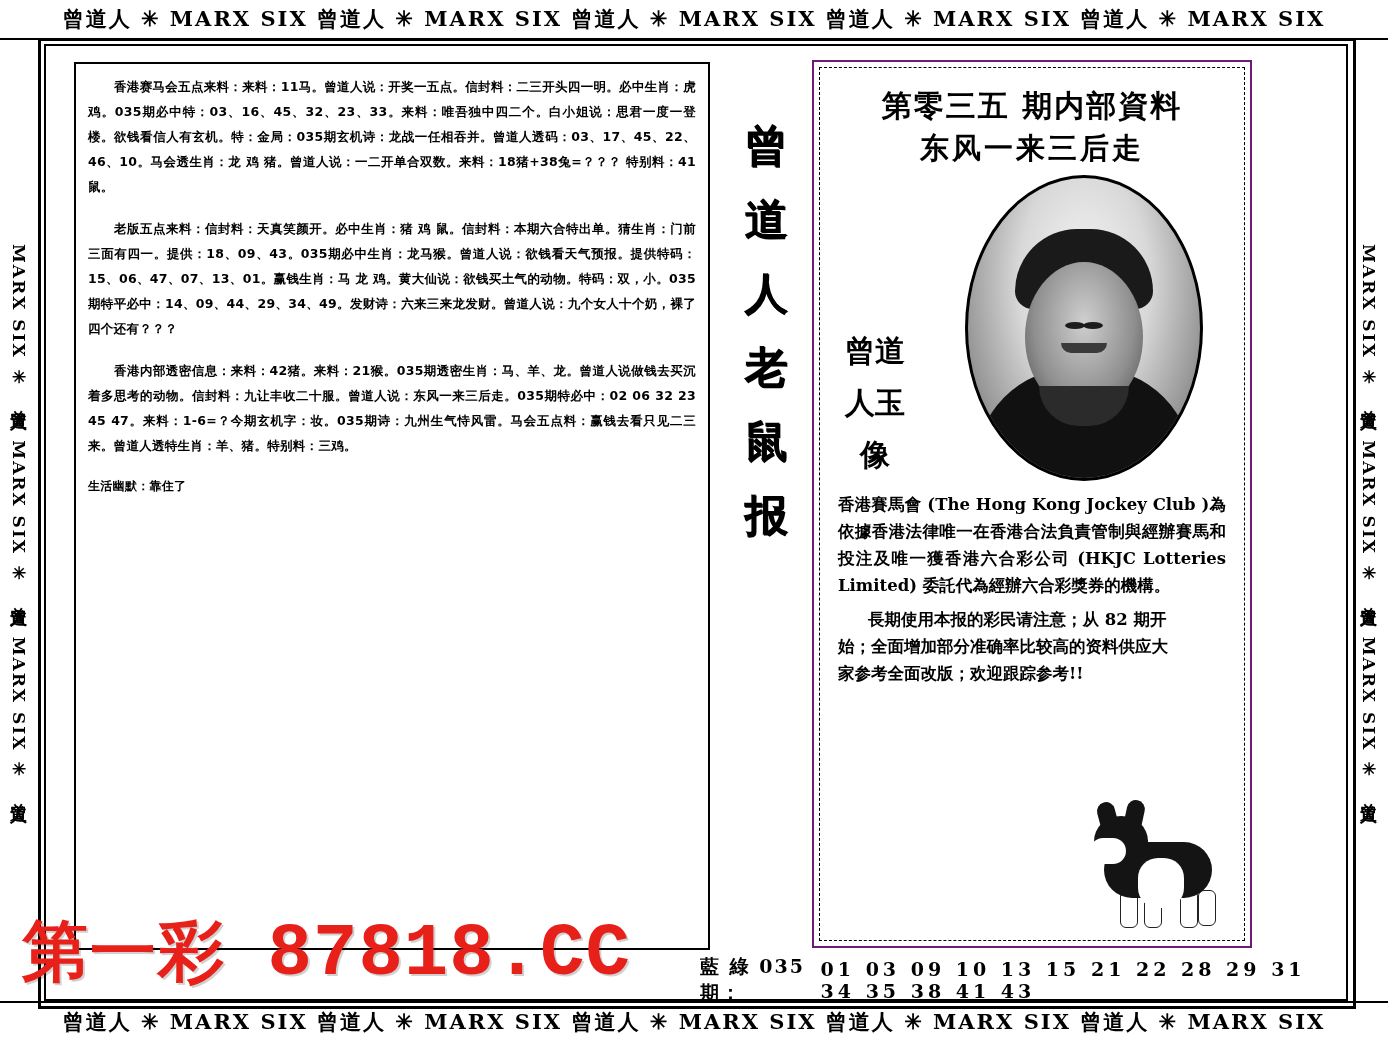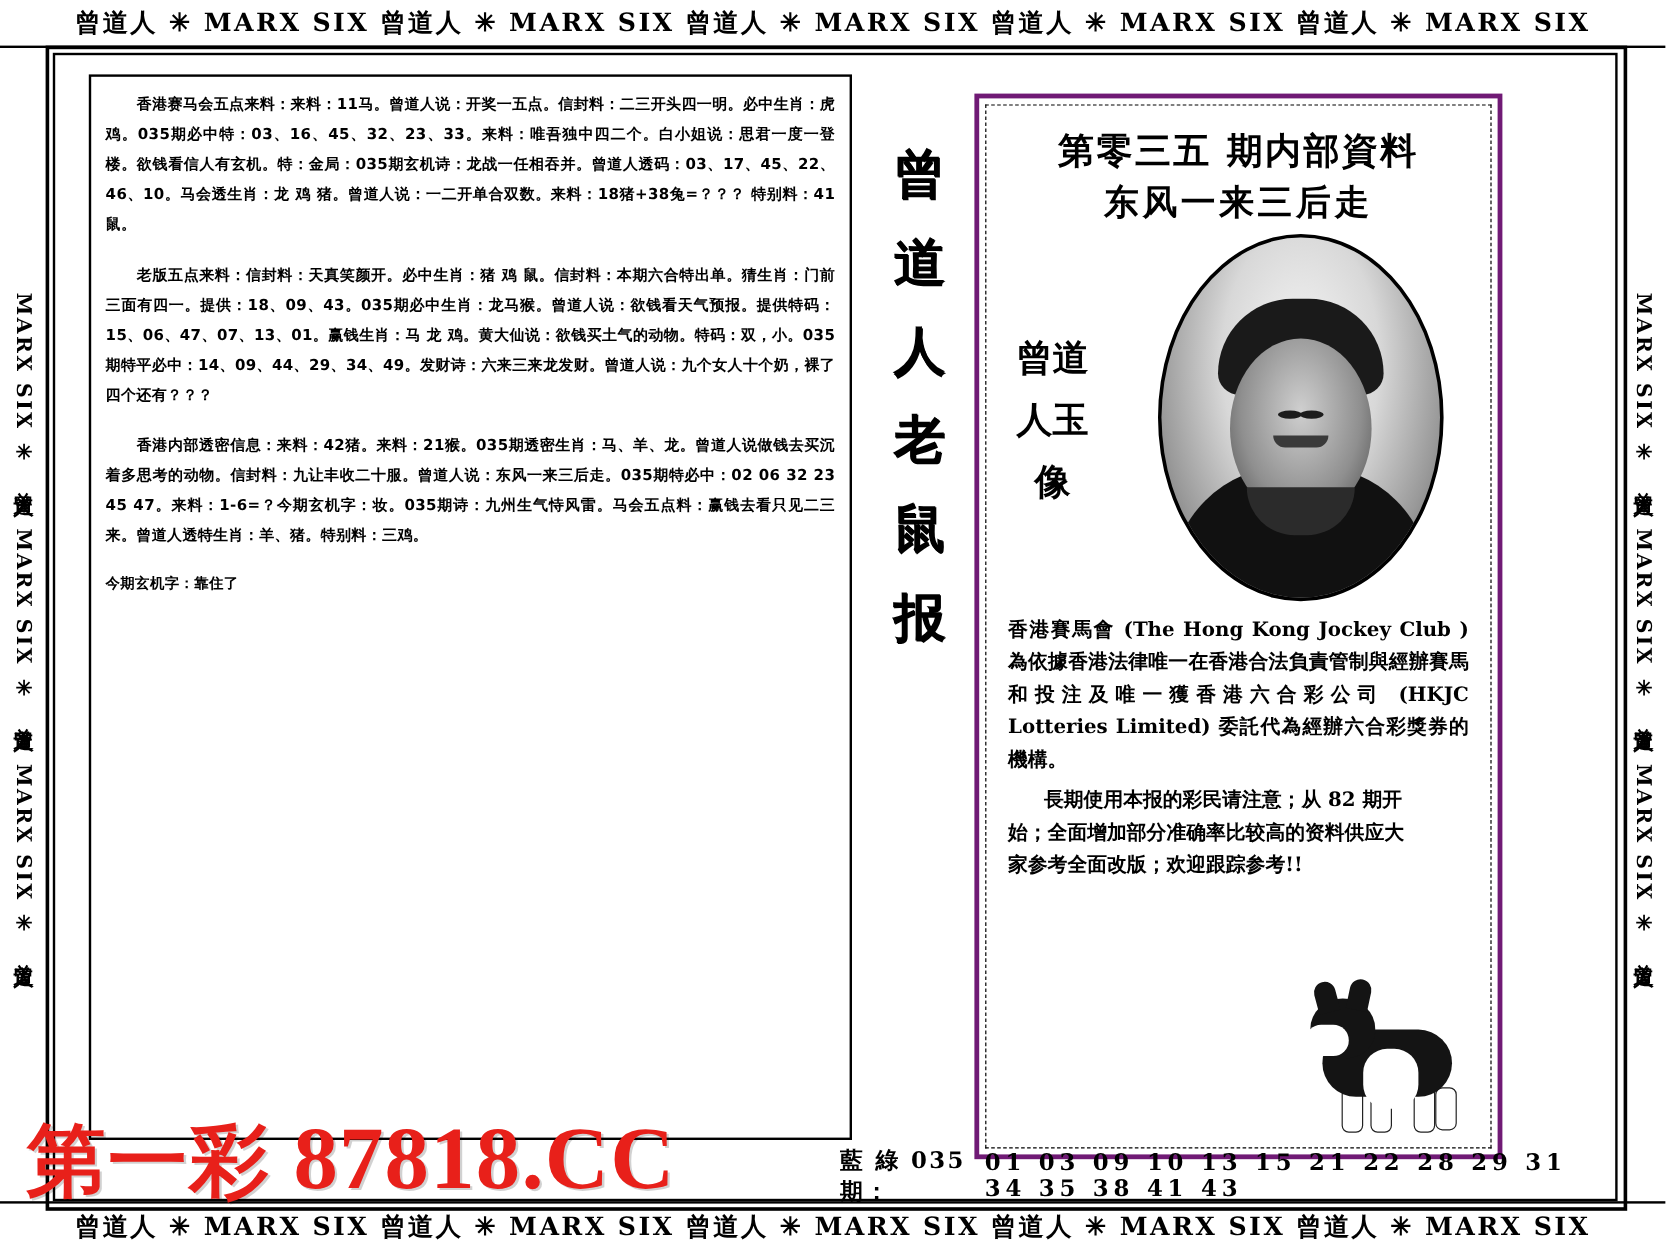--- a/index.html
+++ b/index.html
@@ -86,22 +86,22 @@
     font-weight:bold;
   }
   .vtitle span{
     font-size:43px;line-height:74px;color:#000;
     display:block;
     text-shadow:1px 1px 0 #000;
   }
 
   
   .right-col{
-    width:440px;height:888px;margin-top:22px;
-    border:4px solid #701a75;
+    width:440px;height:888px;margin-top:4px;
+    border:2px solid #701a75;
     box-sizing:border-box;
     position:relative;
     padding:8px;
   }
   .right-inner{
     position:absolute;inset:5px;
     border:1px dashed #000;
   }
   .rc-pad{position:relative;padding:14px 16px;height:100%;box-sizing:border-box;}
 
@@ -111,21 +111,21 @@
     font-weight:bold;font-size:30px;letter-spacing:2px;color:#000;
     margin:2px 0 2px 0;
   }
   .headline2{
     text-align:center;
     font-family:"DejaVu Serif","Liberation Serif",serif;
     font-weight:bold;font-size:29px;letter-spacing:3px;color:#000;
     margin:0 0 6px 0;
   }
 
-  .portrait-row{display:flex;align-items:center;gap:30px;}
+  .portrait-row{display:flex;align-items:flex-end;gap:30px;}
   .portrait-caption{
     width:74px;
     font-family:"DejaVu Serif","Liberation Serif",serif;
     font-weight:bold;font-size:30px;line-height:52px;
     text-align:center;color:#000;margin-top:6px;
   }
   .portrait-wrap{
     flex:1;display:flex;justify-content:center;
   }
   .portrait{
@@ -197,22 +197,22 @@
     position:absolute;left:52px;bottom:44px;width:1284px;height:34px;
     display:flex;align-items:center;
     font-family:"DejaVu Serif","Liberation Serif",serif;
     font-weight:bold;font-size:19px;color:#000;
   }
   .bottom-strip .label{margin-left:648px;letter-spacing:2px;}
   .bottom-strip .nums{margin-left:14px;letter-spacing:4px;}
 
   
   .watermark{
-    position:absolute;left:22px;bottom:28px;
-    font-family:Liberation Serif, serif;
+    position:absolute;left:22px;bottom:44px;
+    font-family:Liberation Mono, monospace;
     font-weight:bold;
     color:#e8201a;
     font-size:66px;
     letter-spacing:2px;
     white-space:nowrap;
     text-shadow:2px 2px 0 rgba(0,0,0,.18);
     text-align:right;
   }
   .watermark .num{font-size:74px;letter-spacing:1px;}
 </style>
@@ -231,21 +231,21 @@
 
   <div class="frame-outer"></div>
   <div class="frame-inner"></div>
 
   <div class="content">
 
     <div class="left-col">
       <p class="para">香港赛马会五点来料：来料：11马。曾道人说：开奖一五点。信封料：二三开头四一明。必中生肖：虎鸡。035期必中特：03、16、45、32、23、33。来料：唯吾独中四二个。白小姐说：思君一度一登楼。欲钱看信人有玄机。特：金局：035期玄机诗：龙战一任相吞并。曾道人透码：03、17、45、22、46、10。马会透生肖：龙 鸡 猪。曾道人说：一二开单合双数。来料：18猪+38兔=？？？ 特别料：41鼠。</p>
       <p class="para">老版五点来料：信封料：天真笑颜开。必中生肖：猪 鸡 鼠。信封料：本期六合特出单。猜生肖：门前三面有四一。提供：18、09、43。035期必中生肖：龙马猴。曾道人说：欲钱看天气预报。提供特码：15、06、47、07、13、01。赢钱生肖：马 龙 鸡。黄大仙说：欲钱买土气的动物。特码：双，小。035期特平必中：14、09、44、29、34、49。发财诗：六来三来龙发财。曾道人说：九个女人十个奶，裸了四个还有？？？</p>
       <p class="para">香港内部透密信息：来料：42猪。来料：21猴。035期透密生肖：马、羊、龙。曾道人说做钱去买沉着多思考的动物。信封料：九让丰收二十服。曾道人说：东风一来三后走。035期特必中：02 06 32 23 45 47。来料：1-6=？今期玄机字：妆。035期诗：九州生气恃风雷。马会五点料：赢钱去看只见二三来。曾道人透特生肖：羊、猪。特别料：三鸡。</p>
-      <p class="para small nohang">今期玄机字：靠住了</p>
+      <p class="para small nohang">生活幽默：靠住了</p>
     </div>
 
     <div class="vtitle">
       <span>曾</span>
       <span>道</span>
       <span>人</span>
       <span>老</span>
       <span>鼠</span>
       <span>报</span>
     </div>

